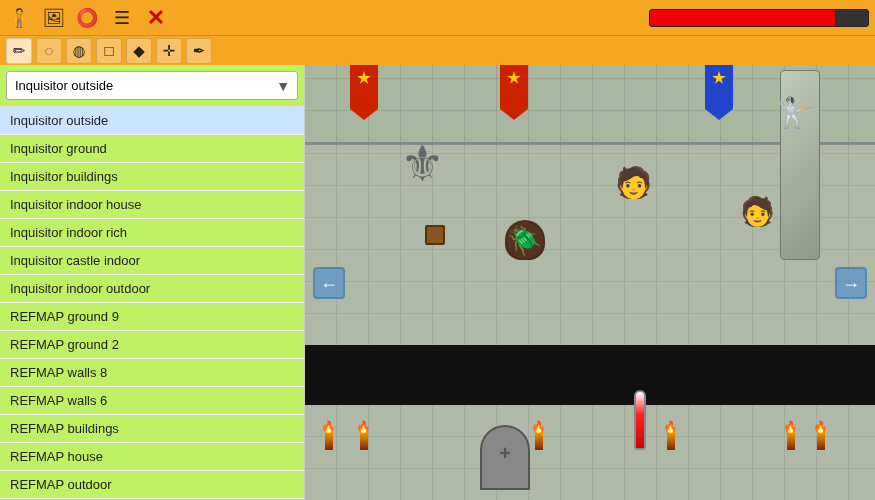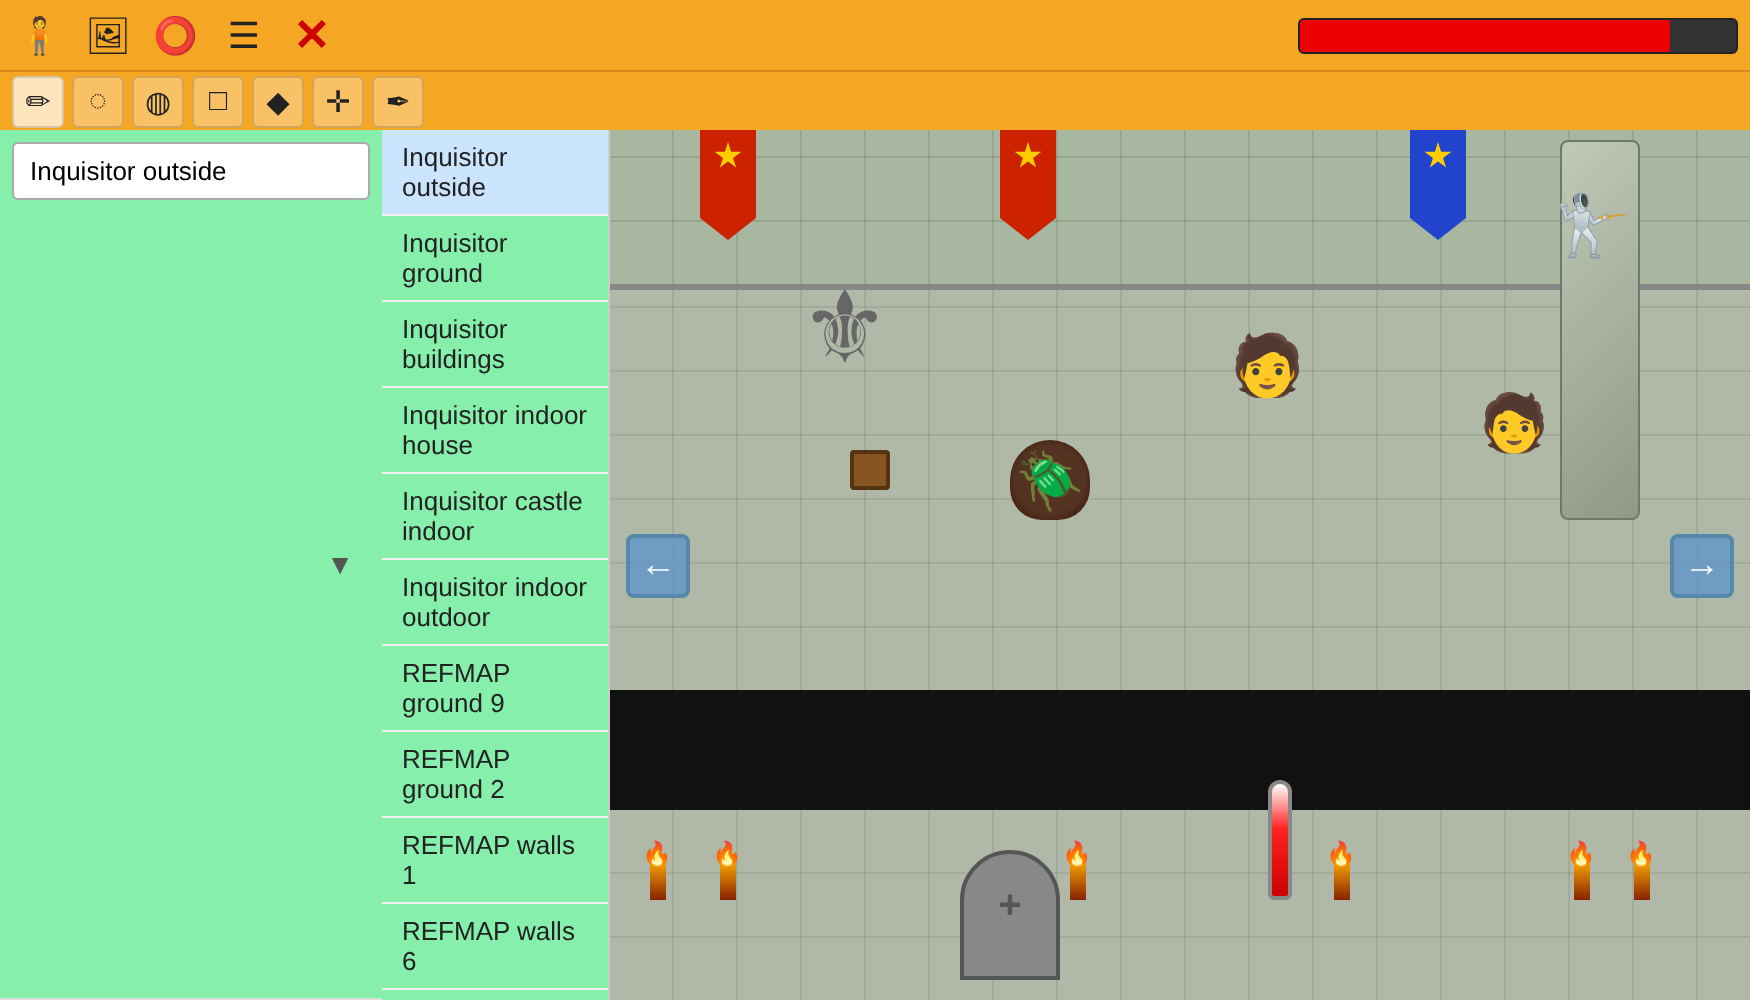--- a/index.html
+++ b/index.html
@@ -72,24 +72,24 @@
     
     #main {
       display: flex;
       flex: 1;
       overflow: hidden;
     }
 
     
     #left-panel {
       width: 305px;
-      background: #86efac;
+      background: #bef264;
       flex-shrink: 0;
       display: flex;
-      flex-direction: row;
+      flex-direction: column;
       border-right: 1px solid #ccc;
       overflow: hidden;
     }
 
     #dropdown-container {
       position: relative;
       padding: 6px;
       border-bottom: 1px solid #ddd;
     }
     #dropdown-select {
@@ -344,26 +344,29 @@
     <div id="dropdown-container">
       <select id="dropdown-select">
       <option value="Inquisitor outside">Inquisitor outside</option><option value="Inquisitor ground">Inquisitor ground</option><option value="Inquisitor buildings">Inquisitor buildings</option><option value="Inquisitor indoor middle">Inquisitor indoor middle</option><option value="Inquisitor indoor poor">Inquisitor indoor poor</option><option value="Inquisitor indoor rich">Inquisitor indoor rich</option><option value="Inquisitor castle indoor">Inquisitor castle indoor</option><option value="Inquisitor castle outdoor">Inquisitor castle outdoor</option><option value="REFMAP ground 1">REFMAP ground 1</option><option value="REFMAP ground 2">REFMAP ground 2</option><option value="REFMAP walls 1">REFMAP walls 1</option><option value="REFMAP walls 2">REFMAP walls 2</option><option value="REFMAP buildings">REFMAP buildings</option><option value="REFMAP house">REFMAP house</option><option value="REFMAP outdoor">REFMAP outdoor</option></select>
       <span class="dropdown-arrow">▼</span>
     </div>
     <div id="list-container">
     <div class="list-item selected">Inquisitor outside</div>
         <div class="list-item">Inquisitor ground</div>
         <div class="list-item">Inquisitor buildings</div>
         <div class="list-item">Inquisitor indoor house</div>
+        <div class="list-item">Inquisitor indoor rich</div>
         <div class="list-item">Inquisitor castle indoor</div>
         <div class="list-item">Inquisitor indoor outdoor</div>
         <div class="list-item">REFMAP ground 9</div>
         <div class="list-item">REFMAP ground 2</div>
-        <div class="list-item">REFMAP walls 1</div>
+        <div class="list-item">REFMAP walls 8</div>
         <div class="list-item">REFMAP walls 6</div>
+        <div class="list-item">REFMAP buildings</div>
+        <div class="list-item">REFMAP house</div>
         <div class="list-item">REFMAP outdoor</div>
       </div>
   </div>
 
   <div id="game-area">
 
     <div class="stone-top"></div>
     <div class="stone-floor"></div>
     <div class="black-gap"></div>
     <div class="bottom-floor"></div>

